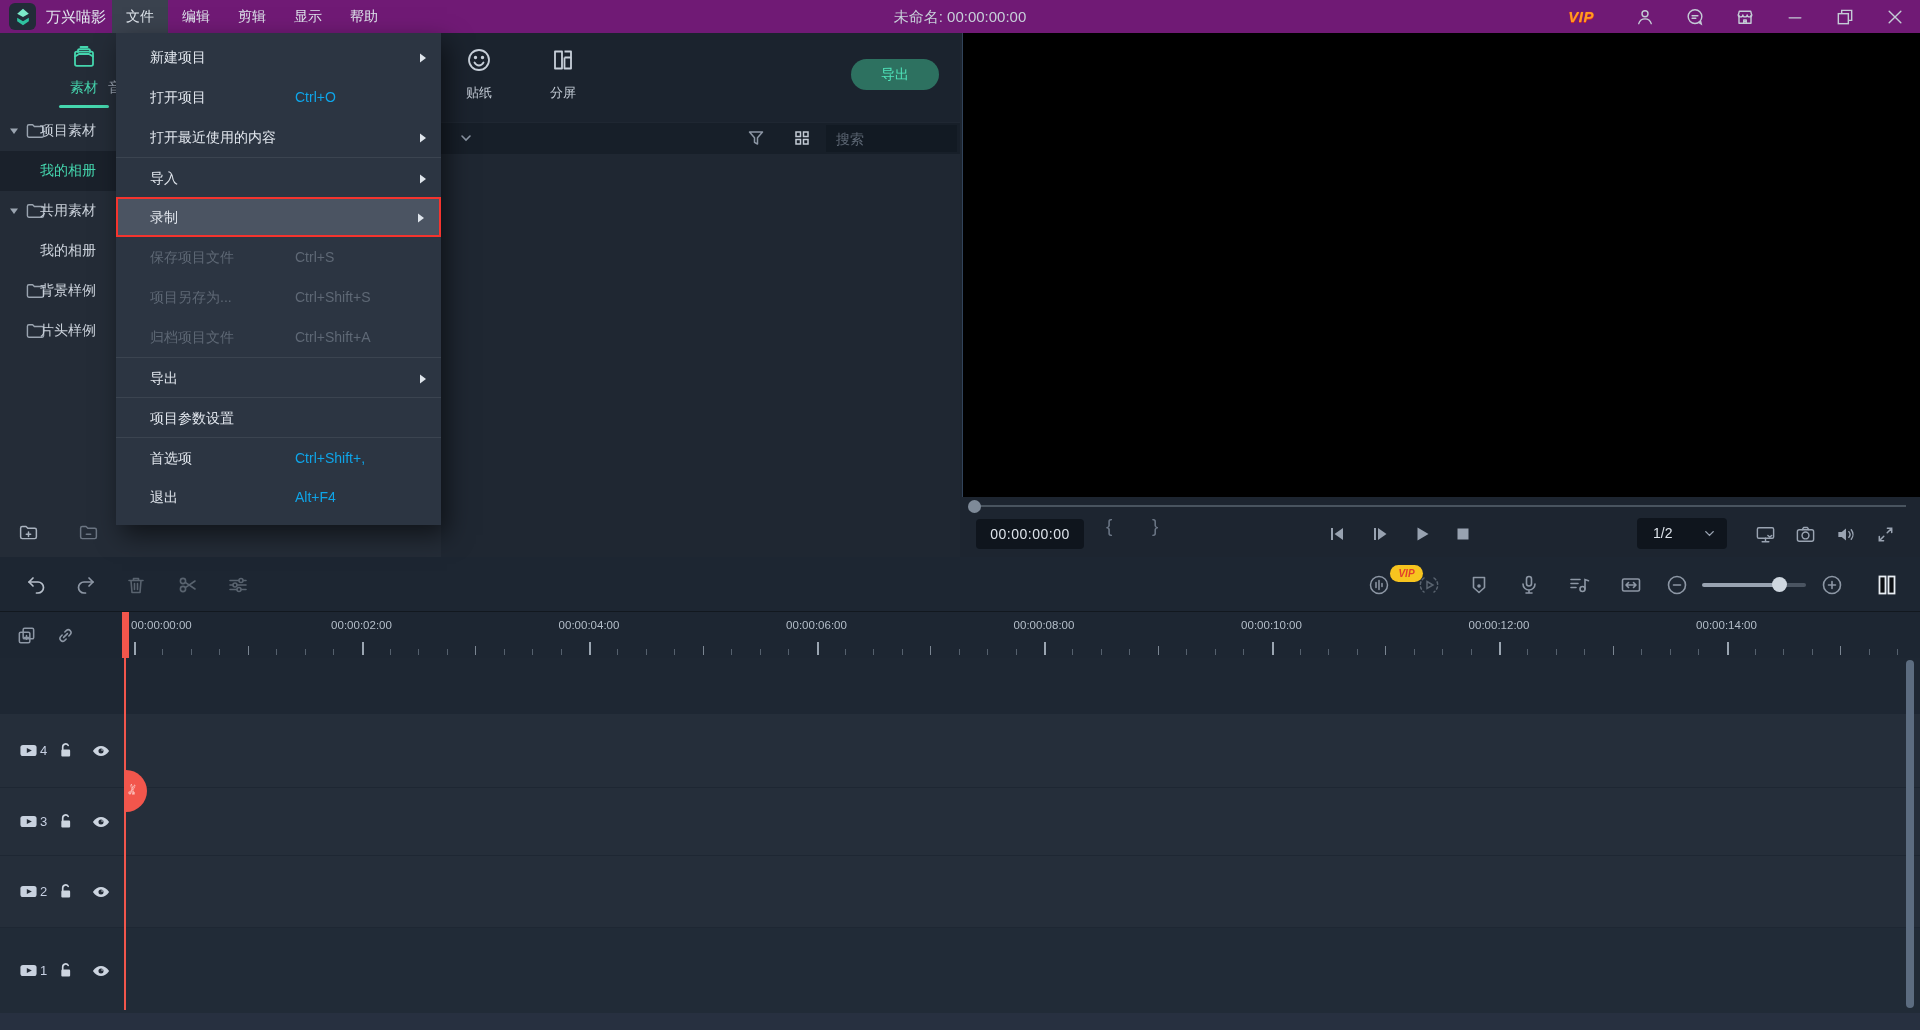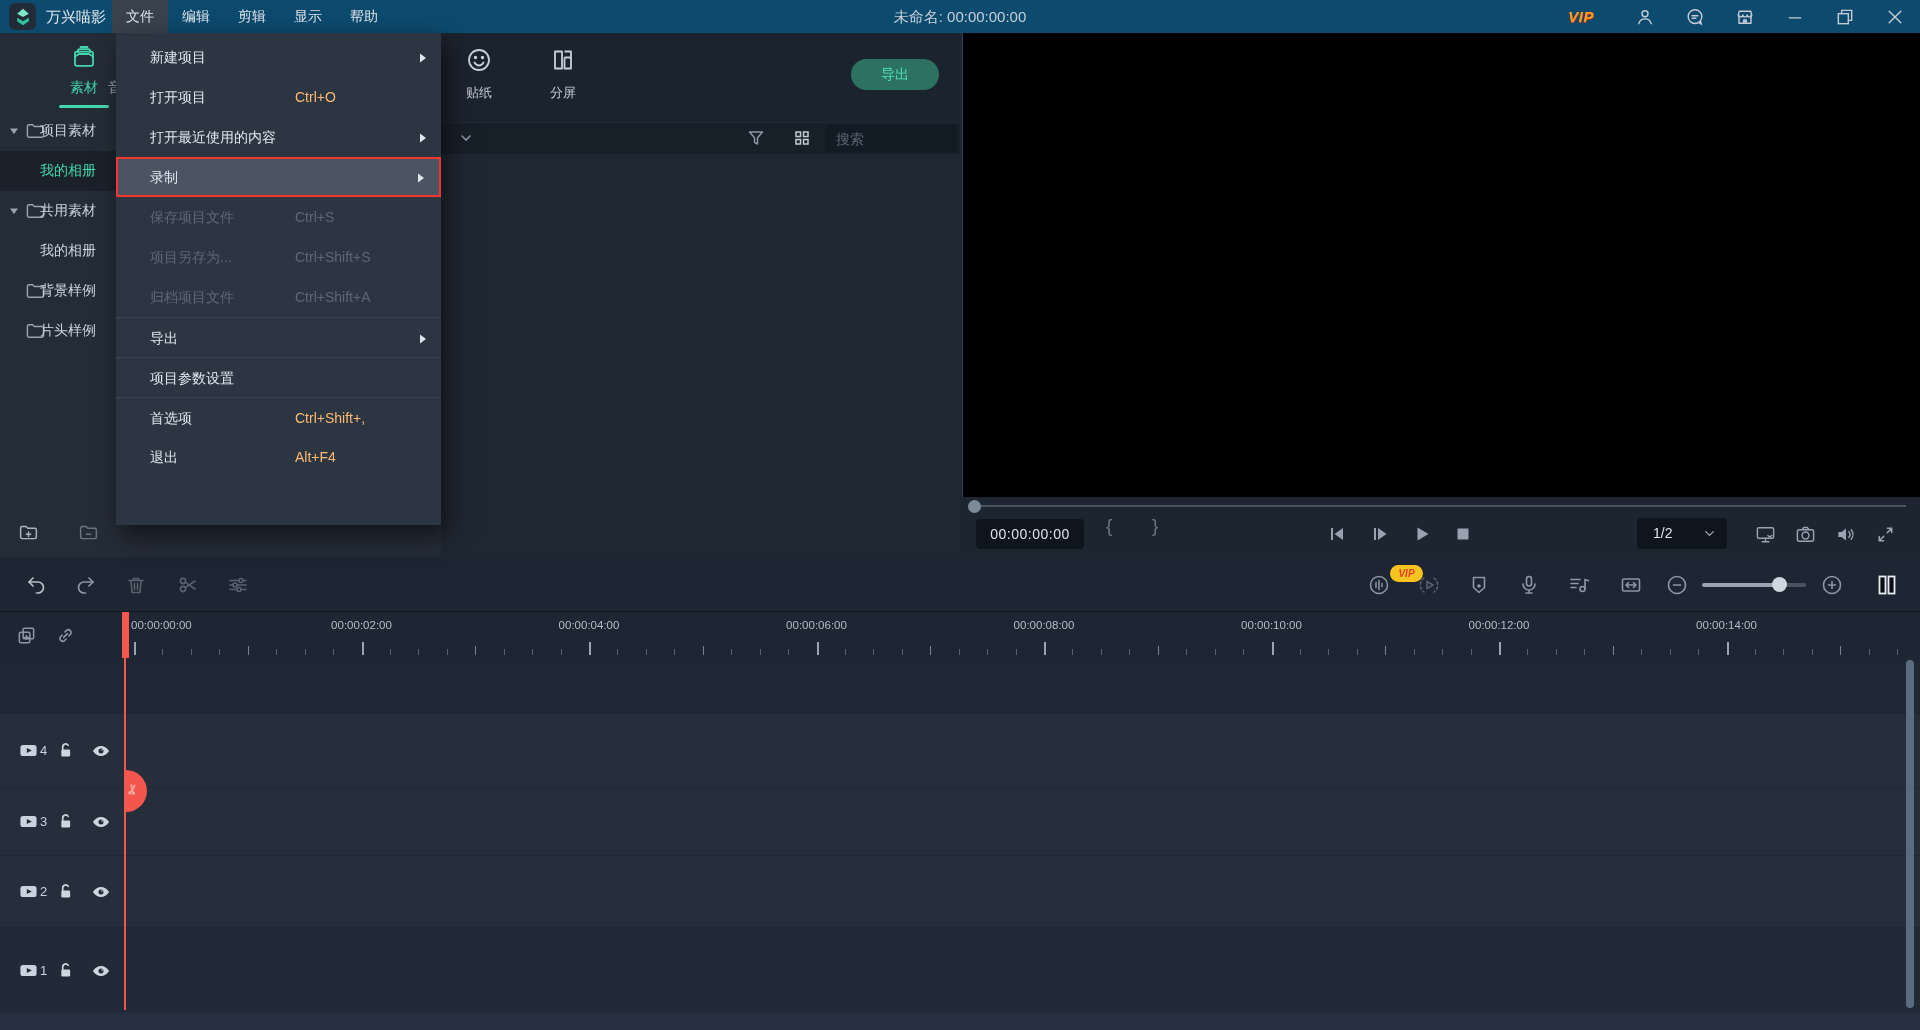--- a/index.html
+++ b/index.html
@@ -2,21 +2,21 @@
 <html><head>
 <meta charset="utf-8">
 <style>
   * { margin:0; padding:0; box-sizing:border-box; }
   html,body { width:1920px; height:1030px; overflow:hidden; background:#10151d;
     font-family:"Liberation Sans","DejaVu Sans",sans-serif; }
   .app { position:absolute; inset:0; width:1920px; height:1030px; background:#1f2732; }
   svg { display:block; }
 
   
-  .titlebar { position:absolute; left:0; top:0; width:1920px; height:33px; background:#0c4a6e; z-index:50; }
+  .titlebar { position:absolute; left:0; top:0; width:1920px; height:33px; background:#701a75; z-index:50; }
   .logo-box { position:absolute; left:9px; top:3px; width:27px; height:27px; border-radius:6px; background:#222c38; display:flex; align-items:center; justify-content:center; }
   .app-name { position:absolute; left:46px; top:0; height:33px; line-height:33px; color:#e2e8ef; font-size:15px; }
   .menubar { position:absolute; left:112px; top:0; height:33px; display:flex;align-items:center; }
   .menubar-item { height:33px; line-height:33px; padding:0 14px; color:#dfe5ec; font-size:14px; cursor:default; }
   .menubar-item.active { background:#3a424e; }
   .win-title { position:absolute; left:760px; width:400px; top:0; height:33px; line-height:33px; text-align:center; color:#c7cfd9; font-size:15px; }
   .tb-right { position:absolute; right:0; top:0; height:33px; display:flex; align-items:center; }
   .vip-label { font-style:italic; font-weight:bold; font-size:15px; color:#ff9d1f; text-shadow:0 0 1px #f2422e, 0 1px 0 #d8321f; letter-spacing:0.5px; margin-right:26px; }
   .tb-icon { width:20px; height:20px; color:#c4ccd6; margin:0 15px; }
 
@@ -101,21 +101,21 @@
   .playhead-line { position:absolute; left:124px; top:101px; width:2px; height:352px; background:#f2564c; z-index:8; }
   .playhead-blob { position:absolute; left:125px; top:213px; width:22px; height:42px; background:#f2564c; border-radius:0 21px 21px 0; z-index:9; }
   .blob-scissors { position:absolute; left:2px; top:12px; color:#ffe9e6; font-size:13px; transform:rotate(-80deg); font-family:"DejaVu Sans",sans-serif; }
 
   
   .file-menu { position:absolute; left:116px; top:33px; width:325px; height:492px; background:#2c3542; box-shadow:6px 10px 24px rgba(0,0,0,0.55); z-index:100; padding-top:4px; }
   .fm-item { position:relative; width:100%; height:40px; line-height:40px; color:#e2e7ee; font-size:14px; }
   .fm-item.sep-above { border-top:1px solid #3b4450; }
   .fm-item.disabled { color:#5e6875; }
   .fm-item .fm-label { position:absolute; left:34px; }
-  .fm-item .fm-shortcut { position:absolute; left:179px; color:#fdba74; }
+  .fm-item .fm-shortcut { position:absolute; left:179px; color:#0ea5e9; }
   .fm-item.disabled .fm-shortcut { color:#5e6875; }
   .fm-item .fm-arrow { position:absolute; right:14px; top:16px; width:8px; height:9px; color:#dfe5ec; }
   .fm-item.highlighted { background:#4b5462; border:2px solid #f5342e; line-height:36px; }
   .fm-item.highlighted .fm-label { left:32px; }
   .fm-item.highlighted .fm-arrow { top:14px; }
 </style>
 </head>
 <body>
 
 <div class="app">
@@ -682,20 +682,28 @@
         <span class="fm-shortcut">Ctrl+O</span>
       </div>
       <div class="fm-item">
         <span class="fm-label">打开最近使用的内容</span>
         <span class="fm-arrow">
           <svg viewBox="0 0 8 10" width="8" height="10">
             <path d="M1 0.5 7 5 1 9.5z" fill="currentColor"></path>
           </svg>
         </span>
       </div>
+      <div class="fm-item sep-above">
+        <span class="fm-label">导入</span>
+        <span class="fm-arrow">
+          <svg viewBox="0 0 8 10" width="8" height="10">
+            <path d="M1 0.5 7 5 1 9.5z" fill="currentColor"></path>
+          </svg>
+        </span>
+      </div>
       <div class="fm-item highlighted">
         <span class="fm-label">录制</span>
         <span class="fm-arrow">
           <svg viewBox="0 0 8 10" width="8" height="10">
             <path d="M1 0.5 7 5 1 9.5z" fill="currentColor"></path>
           </svg>
         </span>
       </div>
       <div class="fm-item disabled">
         <span class="fm-label">保存项目文件</span>

